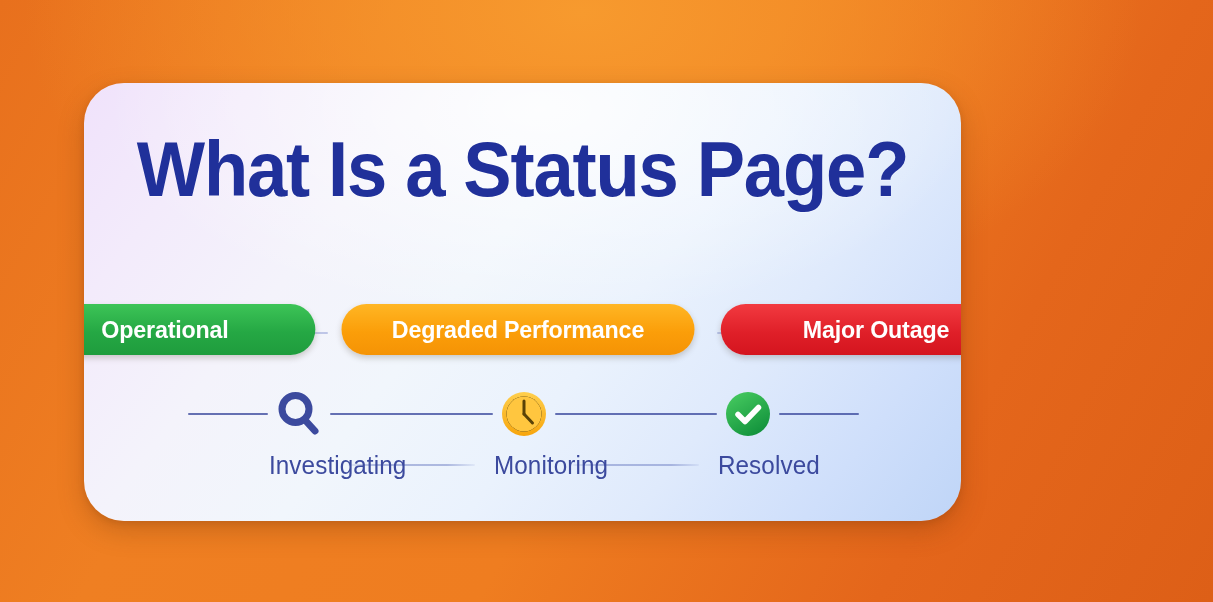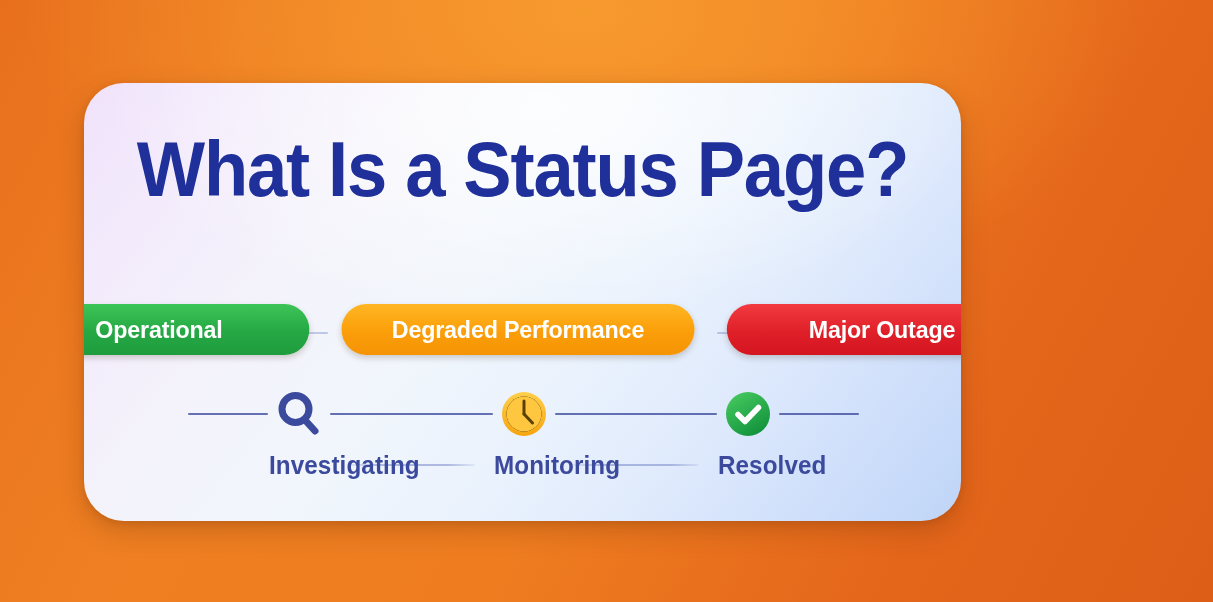--- a/index.html
+++ b/index.html
@@ -113,21 +113,21 @@
 
   
   #pills {
     position: absolute;
     left: 0;
     right: 0;
     top: 221px;
     display: flex;
     align-items: center;
     justify-content: center;
-    gap: 22px;
+    gap: 16px;
   }
   .pill {
     height: 51px;
     display: flex;
     align-items: center;
     justify-content: center;
     border-radius: 26px;
     padding: 0 34px;
     color: #ffffff;
     font-size: 24px;
@@ -180,21 +180,20 @@
 
   
   #label-row {
     position: absolute;
     left: 104px;
     right: 102px;
     top: 62px;
     height: 40px;
     display: flex;
     align-items: center;
-    font-weight: bold;
   }
   .label-spacer { flex: 0 0 80px; }
   .tl-label {
     flex: 0 0 auto;
     font-size: 25px;
     color: #3c4a9e;
     letter-spacing: 0.1px;
     white-space: nowrap;
     transform: scaleX(0.97);
     text-align: center;

